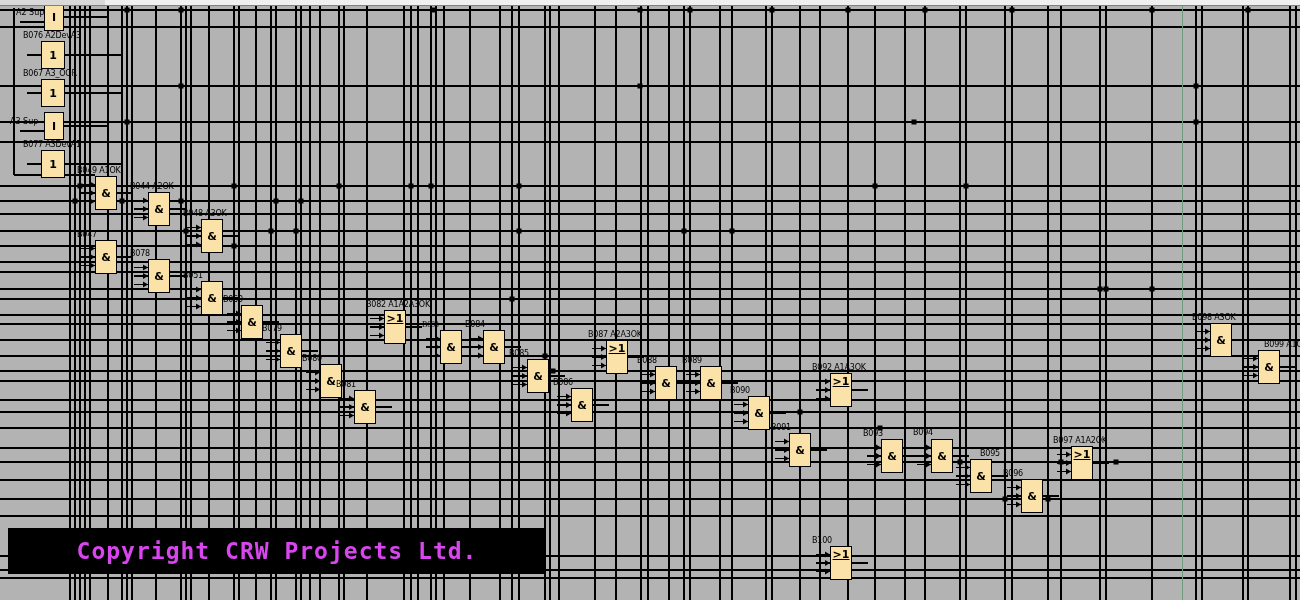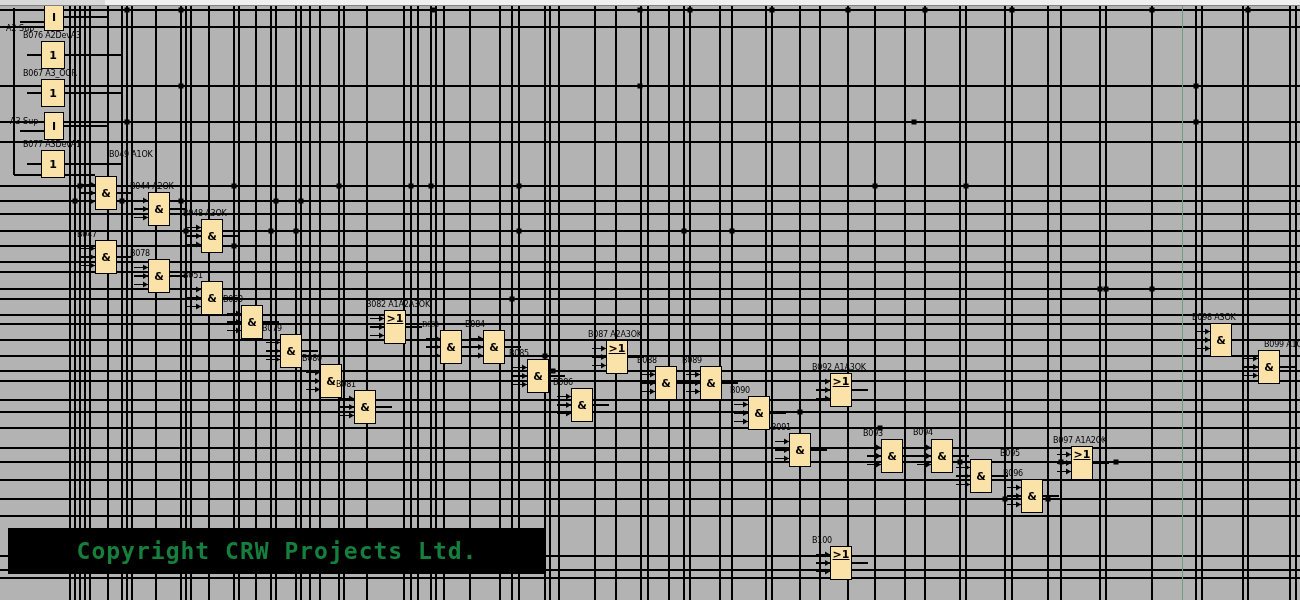--- a/index.html
+++ b/index.html
@@ -42,21 +42,21 @@
     font-family:"DejaVu Sans","Liberation Sans",sans-serif;
   }
   #banner{
     position:absolute;
     left:8px;top:528px;width:538px;height:46px;
     background:#000;
     display:flex;align-items:center;justify-content:center;
     z-index:30;
   }
   #banner span{
-    color:#15803d;
+    color:#d946ef;
     font-family:"DejaVu Sans Mono","Liberation Mono",monospace;
     font-size:23px;font-weight:bold;letter-spacing:1px;text-align:right;
   }
   .greenline{
     position:absolute;top:0;width:1px;height:600px;background:#6f9c7e;z-index:2;
   }
   .titlebar{
     position:absolute;left:0;top:0;height:5px;width:110px;
     background:#d9d9d9;border-bottom:1px solid #808080;z-index:20;
   }
@@ -553,21 +553,21 @@
         <span>&amp;</span>
       </div>
       <div class="blk orgate" style="left: 830px; top: 546px; width: 22px; height: 34px; background: rgb(250, 226, 168);">
         <span>&gt;1</span>
       </div>
     </div>
   <div id="labels-layer">
       <div class="lbl" style="left: 23px; top: 31px;">B076 A2DevA3</div>
       <div class="lbl" style="left: 23px; top: 69px;">B067 A3_OOR</div>
       <div class="lbl" style="left: 23px; top: 140px;">B077 A3DevA1</div>
-      <div class="lbl" style="left: 77px; top: 150px; margin-left: 32px;">B049 A1OK</div>
+      <div class="lbl" style="left: 77px; top: 166px;">B049 A1OK</div>
       <div class="lbl" style="left: 130px; top: 182px;">B044 A2OK</div>
       <div class="lbl" style="left: 77px; top: 230px;">B047</div>
       <div class="lbl" style="left: 183px; top: 209px;">B048 A3OK</div>
       <div class="lbl" style="left: 130px; top: 249px;">B078</div>
       <div class="lbl" style="left: 183px; top: 271px;">B051</div>
       <div class="lbl" style="left: 223px; top: 295px;">B050</div>
       <div class="lbl" style="left: 262px; top: 324px;">B079</div>
       <div class="lbl" style="left: 302px; top: 354px;">B080</div>
       <div class="lbl" style="left: 336px; top: 380px;">B081</div>
       <div class="lbl" style="left: 366px; top: 300px;">B082 A1A2A3OK</div>
@@ -576,29 +576,29 @@
       <div class="lbl" style="left: 509px; top: 349px;">B085</div>
       <div class="lbl" style="left: 553px; top: 378px;">B086</div>
       <div class="lbl" style="left: 588px; top: 330px;">B087 A2A3OK</div>
       <div class="lbl" style="left: 637px; top: 356px;">B088</div>
       <div class="lbl" style="left: 682px; top: 356px;">B089</div>
       <div class="lbl" style="left: 730px; top: 386px;">B090</div>
       <div class="lbl" style="left: 771px; top: 423px;">B091</div>
       <div class="lbl" style="left: 812px; top: 363px;">B092 A1A3OK</div>
       <div class="lbl" style="left: 863px; top: 429px;">B093</div>
       <div class="lbl" style="left: 913px; top: 428px;">B094</div>
-      <div class="lbl" style="left: 1000px; top: 449px;">B095</div>
+      <div class="lbl" style="left: 980px; top: 449px;">B095</div>
       <div class="lbl" style="left: 1003px; top: 469px;">B096</div>
       <div class="lbl" style="left: 1053px; top: 436px;">B097 A1A2OK</div>
       <div class="lbl" style="left: 1192px; top: 313px;">B098 A3OK</div>
       <div class="lbl" style="left: 1240px; top: 340px; padding-left: 24px;">B099 A1OK</div>
       <div class="lbl" style="left: 812px; top: 536px;">B100</div>
     </div>
   <div id="ports-layer">
-      <div class="port" style="left: 6px; top: 8px; margin-top: 16px;">A2 Sup</div>
+      <div class="port" style="left: 16px; top: 8px;">A2 Sup</div>
       <div class="port" style="left: 10px; top: 117px;">A3 Sup</div>
     </div>
   <div id="guides-layer">
       <div class="greenline" style="left: 1182px; background: rgb(111, 156, 126);"></div>
     </div>
 
   <div id="banner">
     <span>Copyright CRW Projects Ltd.</span>
   </div>
 

